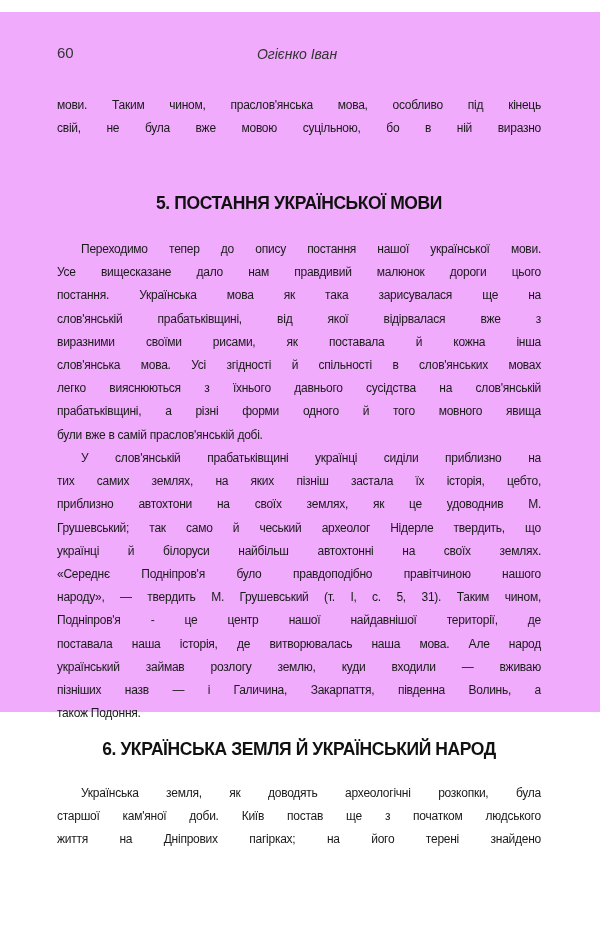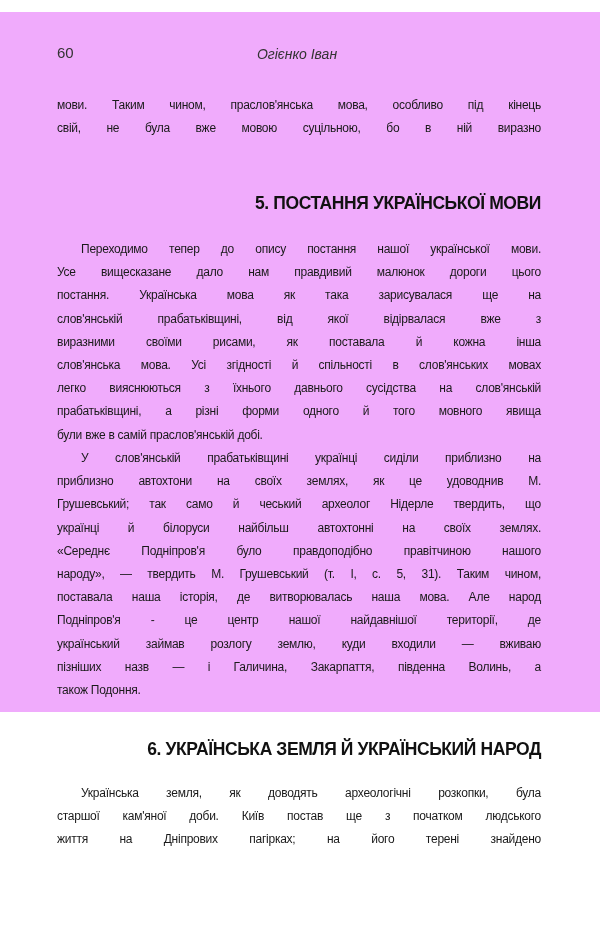--- a/index.html
+++ b/index.html
@@ -56,21 +56,21 @@
       font-size: 12px;
       line-height: 23.2px;
       text-align: justify;
       font-family: "Liberation Sans", sans-serif;
       letter-spacing: -0.25px;
     }
     .heading {
       position: absolute;
       left: 57px;
       width: 484px;
-      text-align: right;
+      text-align: center;
       font-weight: bold;
       font-size: 17.5px;
       letter-spacing: -0.4px;
       font-family: "Liberation Sans", sans-serif;
       color: #111;
     }
     .line {
       display: block;
       text-align: justify;
       text-align-last: justify;
@@ -108,27 +108,28 @@
     <span class="line">слов'янській прабатьківщині, від якої відірвалася вже з</span>
     <span class="line">виразними своїми рисами, як поставала й кожна інша</span>
     <span class="line">слов'янська мова. Усі згідності й спільності в слов'янських мовах</span>
     <span class="line">легко вияснюються з їхнього давнього сусідства на слов'янській</span>
     <span class="line">прабатьківщині, а різні форми одного й того мовного явища</span>
     <span class="line last">були вже в самій праслов'янській добі.</span>
   </div>
 
   <div class="body-text" style="top:435px;">
     <span class="line first">У слов'янській прабатьківщині українці сиділи приблизно на</span>
+    <span class="line">тих самих землях, на яких пізніш застала їх історія, цебто,</span>
     <span class="line">приблизно автохтони на своїх землях, як це удоводнив М.</span>
     <span class="line">Грушевський; так само й чеський археолог Нідерле твердить, що</span>
     <span class="line">українці й білоруси найбільш автохтонні на своїх землях.</span>
     <span class="line">«Середнє Подніпров'я було правдоподібно правітчиною нашого</span>
     <span class="line">народу», — твердить М. Грушевський (т. І, с. 5, 31). Таким чином,</span>
+    <span class="line">Подніпров'я - це центр нашої найдавнішої території, де</span>
     <span class="line">поставала наша історія, де витворювалась наша мова. Але народ</span>
-    <span class="line">Подніпров'я - це центр нашої найдавнішої території, де</span>
     <span class="line">український займав розлогу землю, куди входили — вживаю</span>
     <span class="line">пізніших назв — і Галичина, Закарпаття, південна Волинь, а</span>
     <span class="line last">також Подоння.</span>
   </div>
 
   <div class="heading" style="top:727px;">6. УКРАЇНСЬКА ЗЕМЛЯ Й УКРАЇНСЬКИЙ НАРОД</div>
 
   <div class="body-text" style="top:770px;">
     <span class="line first">Українська земля, як доводять археологічні розкопки, була</span>
     <span class="line">старшої кам'яної доби. Київ постав ще з початком людського</span>

